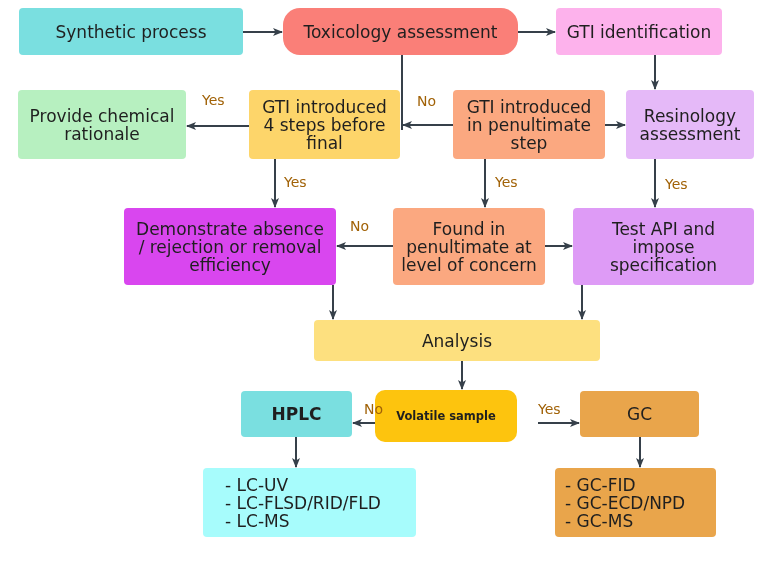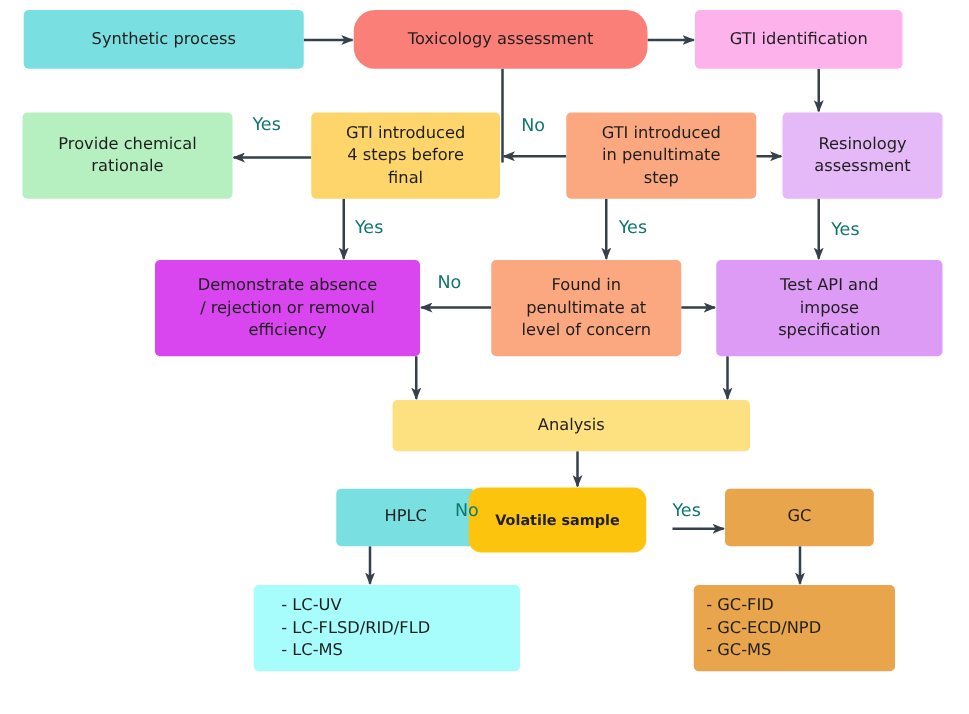--- a/index.html
+++ b/index.html
@@ -1,25 +1,25 @@
 <!DOCTYPE html>
 <html><head>
 <meta charset="utf-8">
 <style>
   html, body { margin: 0; padding: 0; background: #ffffff; }
   body { width: 775px; height: 571px; position: relative; overflow: hidden;
          font-family: "DejaVu Sans", sans-serif; color: #1f1f1f; }
   .node { position: absolute; box-sizing: border-box; border-radius: 4px;
           display: flex; align-items: center; justify-content: center;
-          text-align: center; font-size: 13px; line-height: 18px; padding: 2px 6px; }
+          text-align: center; font-size: 17px; line-height: 18px; padding: 2px 6px; }
   .node.list { justify-content: flex-start; text-align: left; padding-left: 10px; }
   .node .txt { white-space: pre-line; }
-  .lbl { position: absolute; font-size: 14px; color: #0f766e; }
+  .lbl { position: absolute; font-size: 14px; color: #a16207; }
   svg.edges { position: absolute; left: 0; top: 0; }
-  .bold { font-weight: normal; margin-left: 28px; }
+  .bold { font-weight: bold; }
   .small { font-size: 11.5px; font-weight: bold; }
 </style>
 </head>
 <body>
 
 <svg class="edges" width="775" height="571">
   <defs>
     <marker id="ah" markerWidth="10" markerHeight="8" refX="9" refY="4" orient="auto" markerUnits="userSpaceOnUse">
       <path d="M0,0 L10,4 L0,8 L2.5,4 Z" fill="#36404A"></path>
     </marker>

